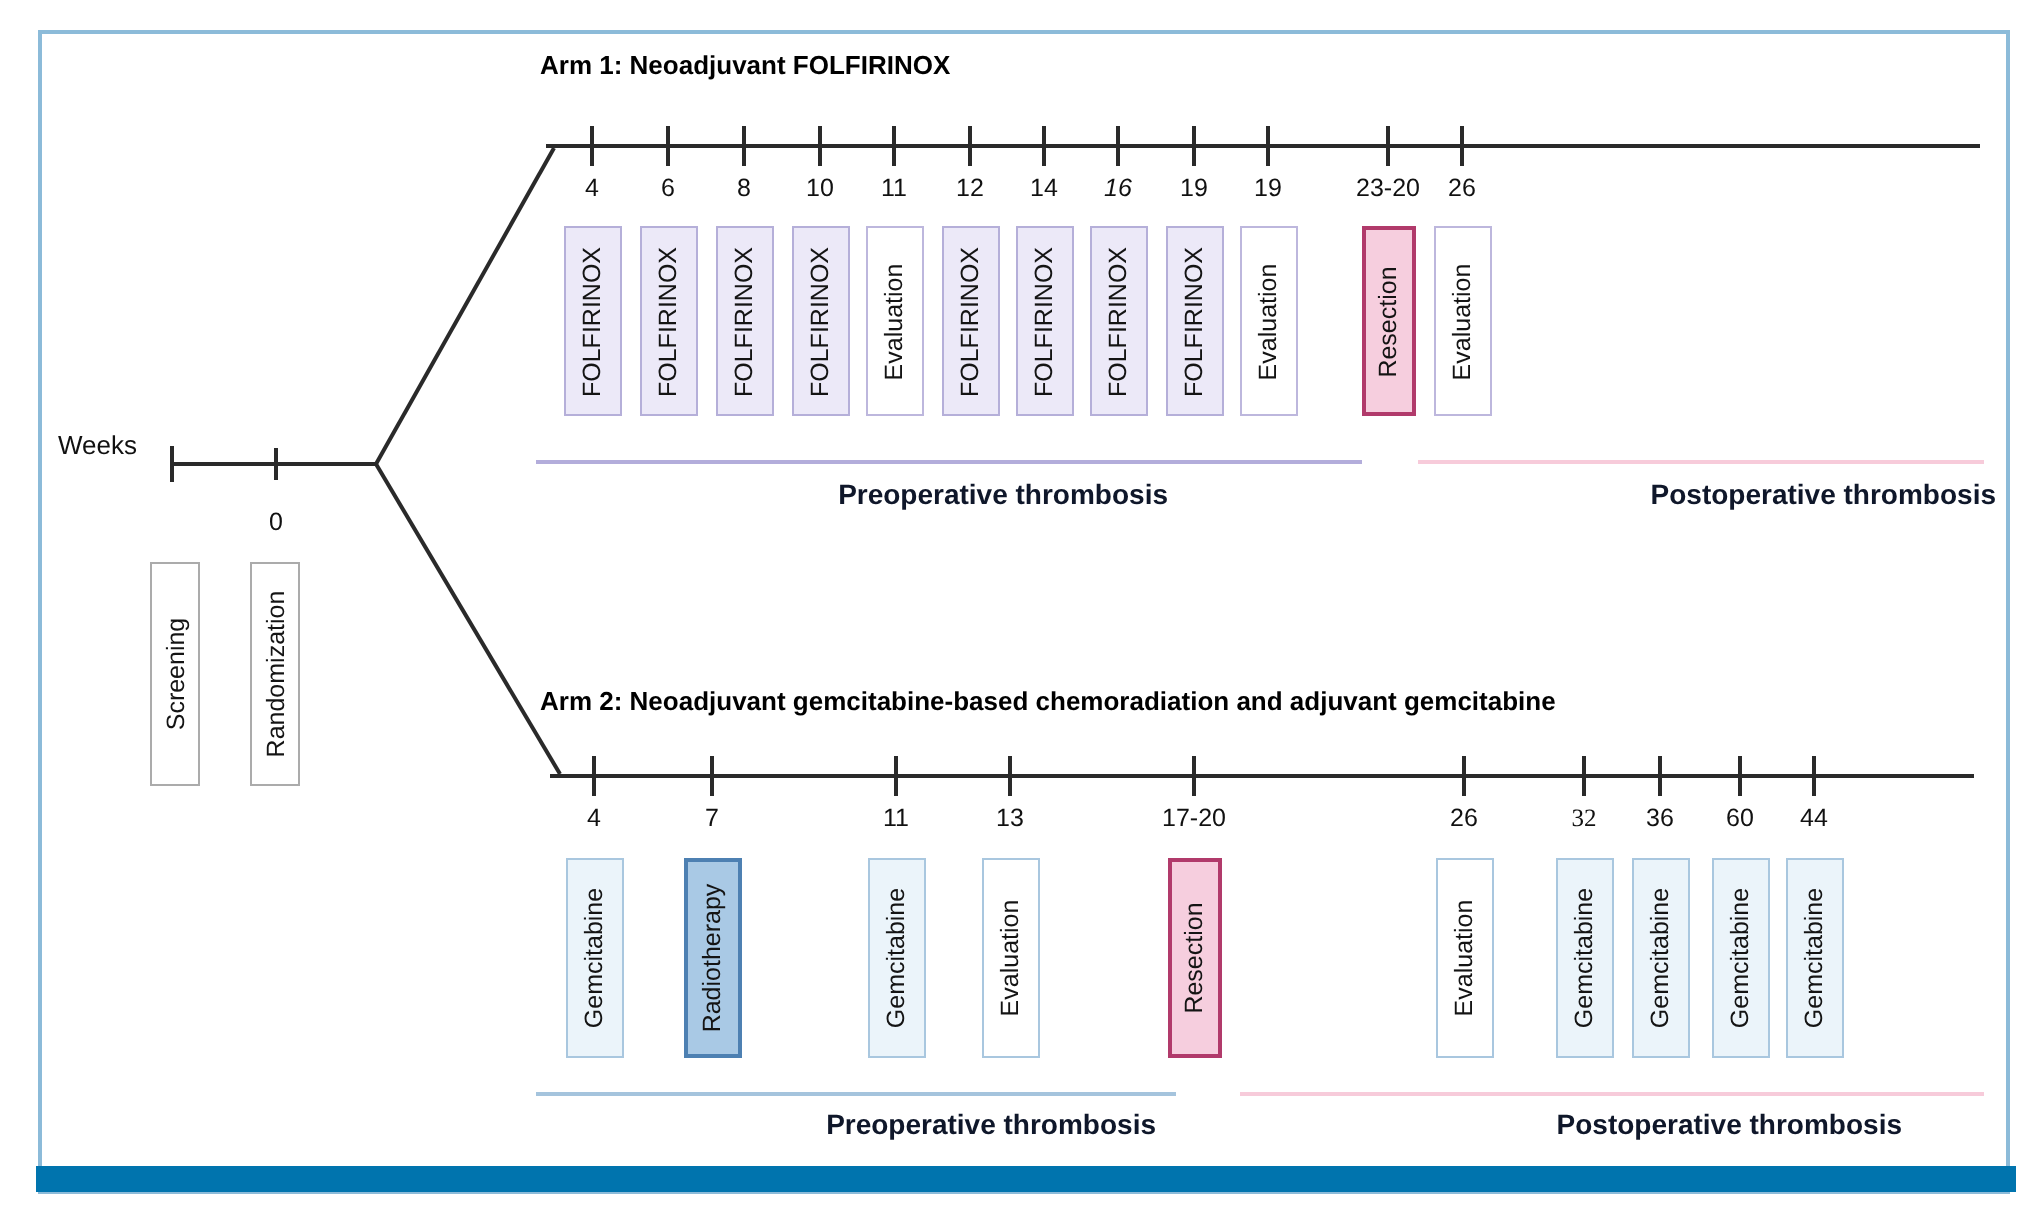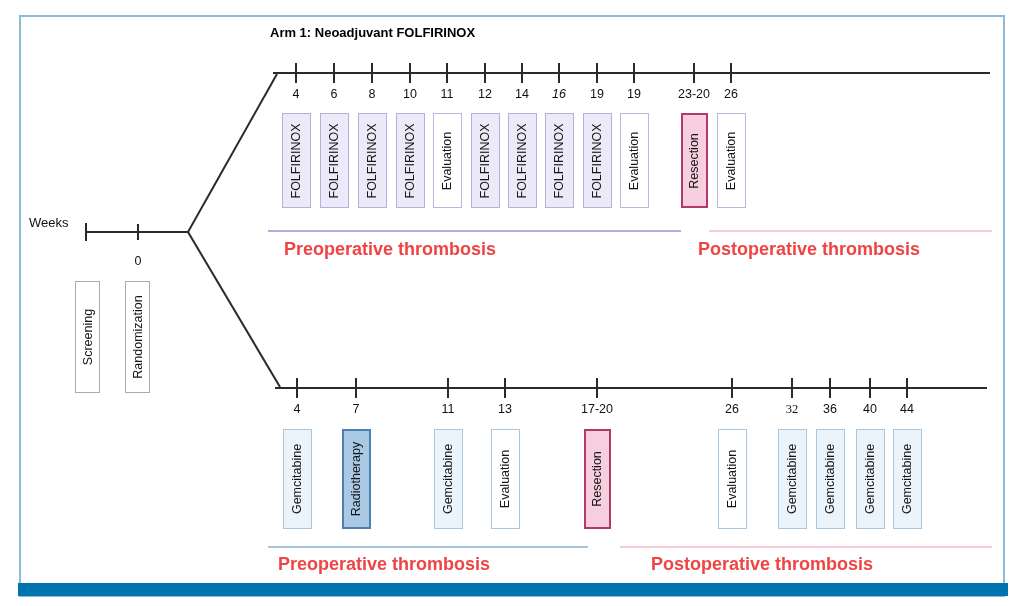--- a/index.html
+++ b/index.html
@@ -30,22 +30,22 @@
   .t-resection   { background:#F6CEDE; border:2px solid #B13A6B; }
   .t-gemcitabine { background:#EBF4FA; border:1.5px solid #A9C7DF; }
   .t-radiotherapy{ background:#A9C9E5; border:2px solid #4D80B2; }
   .t-eval-blue   { background:#ffffff; border:1.5px solid #A9C7DF; }
   .g-box {
     position:absolute; box-sizing:border-box; background:#fff;
     border:1.5px solid #ABABAB; width:25px; height:112px; top:281px;
   }
   .period-line { position:absolute; height:2px; }
   .section-label {
-    position:absolute; width:300px; text-align:left;
-    font-size:18px; font-weight:bold; color:#ef4444; white-space:nowrap;
+    position:absolute; width:300px; text-align:right;
+    font-size:14px; font-weight:bold; color:#0f172a; white-space:nowrap;
   }
   .bottom-bar { position:absolute; left:18px; top:583px; width:990px; height:13px; background:#0074AE; }
 </style>
 </head>
 <body>
 
 <div class="stage">
   <div class="frame"></div>
 
   <svg class="lines-svg" viewBox="0 0 1022 606" xmlns="http://www.w3.org/2000/svg">
@@ -90,20 +90,21 @@
   <div class="week-num" style="left:116px; top:254px;">0</div>
 
   <div class="g-box" style="left:75px;">
     <span class="rot">Screening</span>
   </div>
   <div class="g-box" style="left:125px;">
     <span class="rot">Randomization</span>
   </div>
 
   <div class="arm-title" style="left:270px; top:25px;">Arm 1: Neoadjuvant FOLFIRINOX</div>
+  <div class="arm-title" style="left:270px; top:343px;">Arm 2: Neoadjuvant gemcitabine-based chemoradiation and adjuvant gemcitabine</div>
 
   <div id="arm1-weeks">
       <div class="week-num" style="left: 274px; top: 87px;">4</div>
       <div class="week-num" style="left: 312px; top: 87px;">6</div>
       <div class="week-num" style="left: 350px; top: 87px;">8</div>
       <div class="week-num" style="left: 388px; top: 87px;">10</div>
       <div class="week-num" style="left: 425px; top: 87px;">11</div>
       <div class="week-num" style="left: 463px; top: 87px;">12</div>
       <div class="week-num" style="left: 500px; top: 87px;">14</div>
       <div class="week-num" style="left: 537px; top: 87px; font-style: italic;">16</div>
@@ -152,21 +153,21 @@
     </div>
   <div id="arm2-weeks">
       <div class="week-num" style="left: 275px; top: 402px;">4</div>
       <div class="week-num" style="left: 334px; top: 402px;">7</div>
       <div class="week-num" style="left: 426px; top: 402px;">11</div>
       <div class="week-num" style="left: 483px; top: 402px;">13</div>
       <div class="week-num" style="left: 575px; top: 402px;">17-20</div>
       <div class="week-num" style="left: 710px; top: 402px;">26</div>
       <div class="week-num" style="left: 770px; top: 402px; font-family: Liberation Serif, serif;">32</div>
       <div class="week-num" style="left: 808px; top: 402px;">36</div>
-      <div class="week-num" style="left: 848px; top: 402px;">40</div>
+      <div class="week-num" style="left: 848px; top: 402px;">60</div>
       <div class="week-num" style="left: 885px; top: 402px;">44</div>
     </div>
   <div id="arm2-boxes">
       <div class="tbox t-gemcitabine" style="left: 282.5px; top: 429px; width: 29px; height: 100px;">
         <span class="rot">Gemcitabine</span>
       </div>
       <div class="tbox t-radiotherapy" style="left: 341.5px; top: 429px; width: 29px; height: 100px;">
         <span class="rot">Radiotherapy</span>
       </div>
       <div class="tbox t-gemcitabine" style="left: 433.5px; top: 429px; width: 29px; height: 100px;">

